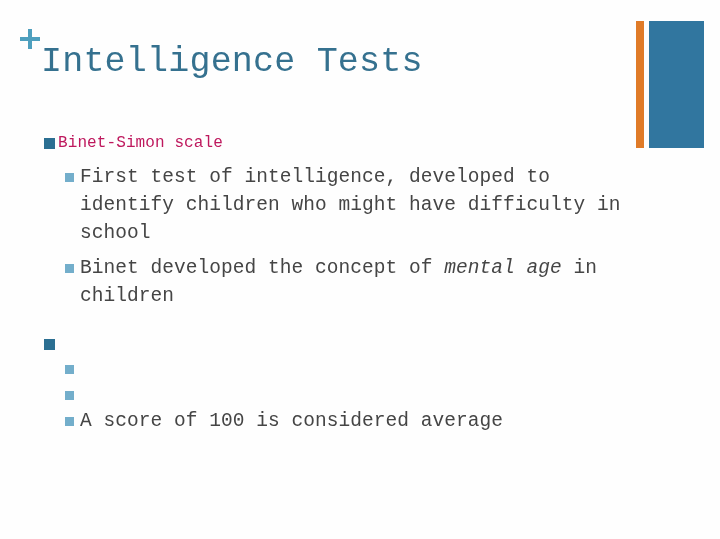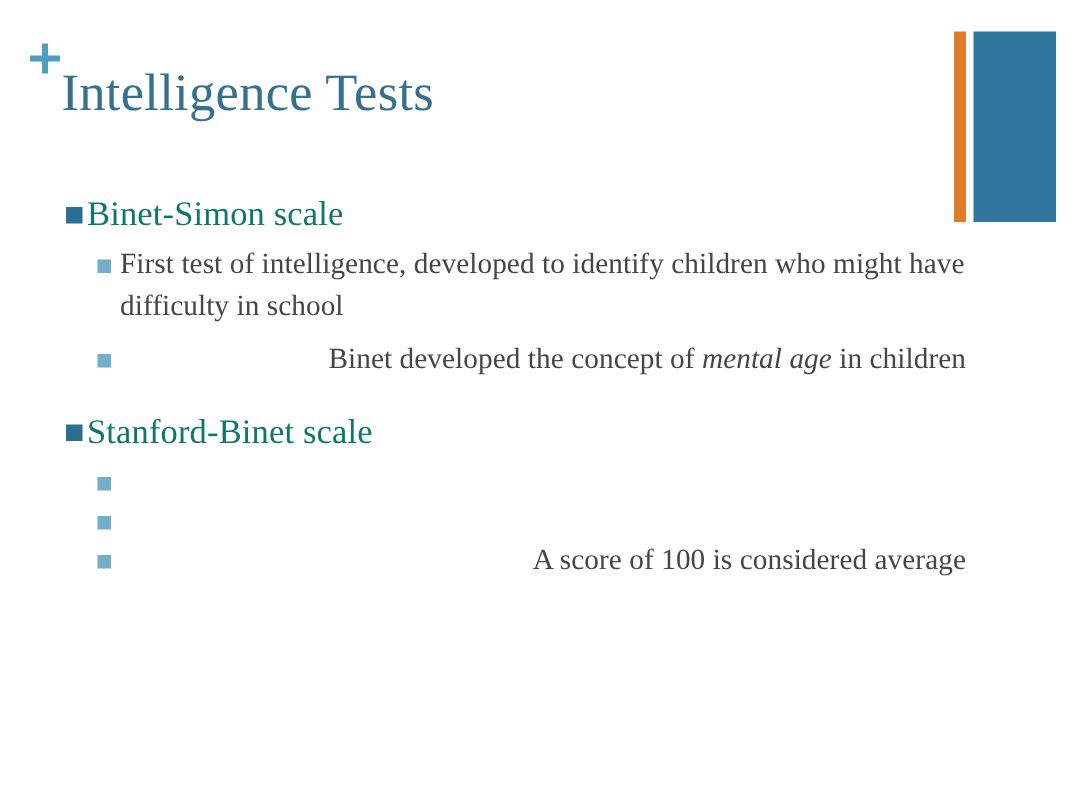--- a/index.html
+++ b/index.html
@@ -10,20 +10,21 @@
   }
   body {
     font-family: "Liberation Serif", "DejaVu Serif", serif;
   }
   .slide {
     position: relative;
     width: 720px;
     height: 539px;
     background: #fefefe;
     overflow: hidden;
+    font-family: Liberation Mono, monospace;
   }
 
   
   .deco-bars {
     position: absolute;
     top: 21px;
     left: 636px;
     height: 127px;
   }
   .deco-bar-orange {
@@ -100,37 +101,37 @@
   }
   .l1 .bullet {
     flex: 0 0 auto;
     width: 11px;
     height: 11px;
     background: #2b6f92;
     margin-top: 10px;
     margin-right: 3px;
   }
   .l1 .text {
-    font-size: 23px;
+    font-size: 16px;
     line-height: 30px;
-    color: #0f766e;
+    color: #be185d;
     letter-spacing: 0.1px;
   }
 
   
   .l2-list {
     margin: 0;
     padding: 0 0 0 21px;
   }
   .l2 {
     display: flex;
     align-items: flex-start;
     margin-bottom: 7px;
   }
-  .l2:last-child { margin-bottom: 0; justify-content: space-between; }
+  .l2:last-child { margin-bottom: 0; }
   .l2 .bullet {
     flex: 0 0 auto;
     width: 9px;
     height: 9px;
     background: #73aecb;
     margin-top: 10px;
     margin-right: 6px;
   }
   .l2 .text {
     font-size: 19.5px;
@@ -174,21 +175,20 @@
         <div class="l2">
           <span class="bullet"></span>
           <span class="text"><span>Binet developed the concept of </span><em>mental age</em><span> in children</span></span>
         </div>
       </div>
     </div>
 
     <div class="group">
       <div class="l1">
         <span class="bullet"></span>
-        <span class="text">Stanford-Binet scale</span>
       </div>
       <div class="l2-list">
         <div class="l2">
           <span class="bullet"></span>
         </div>
         <div class="l2">
           <span class="bullet"></span>
         </div>
         <div class="l2">
           <span class="bullet"></span>

